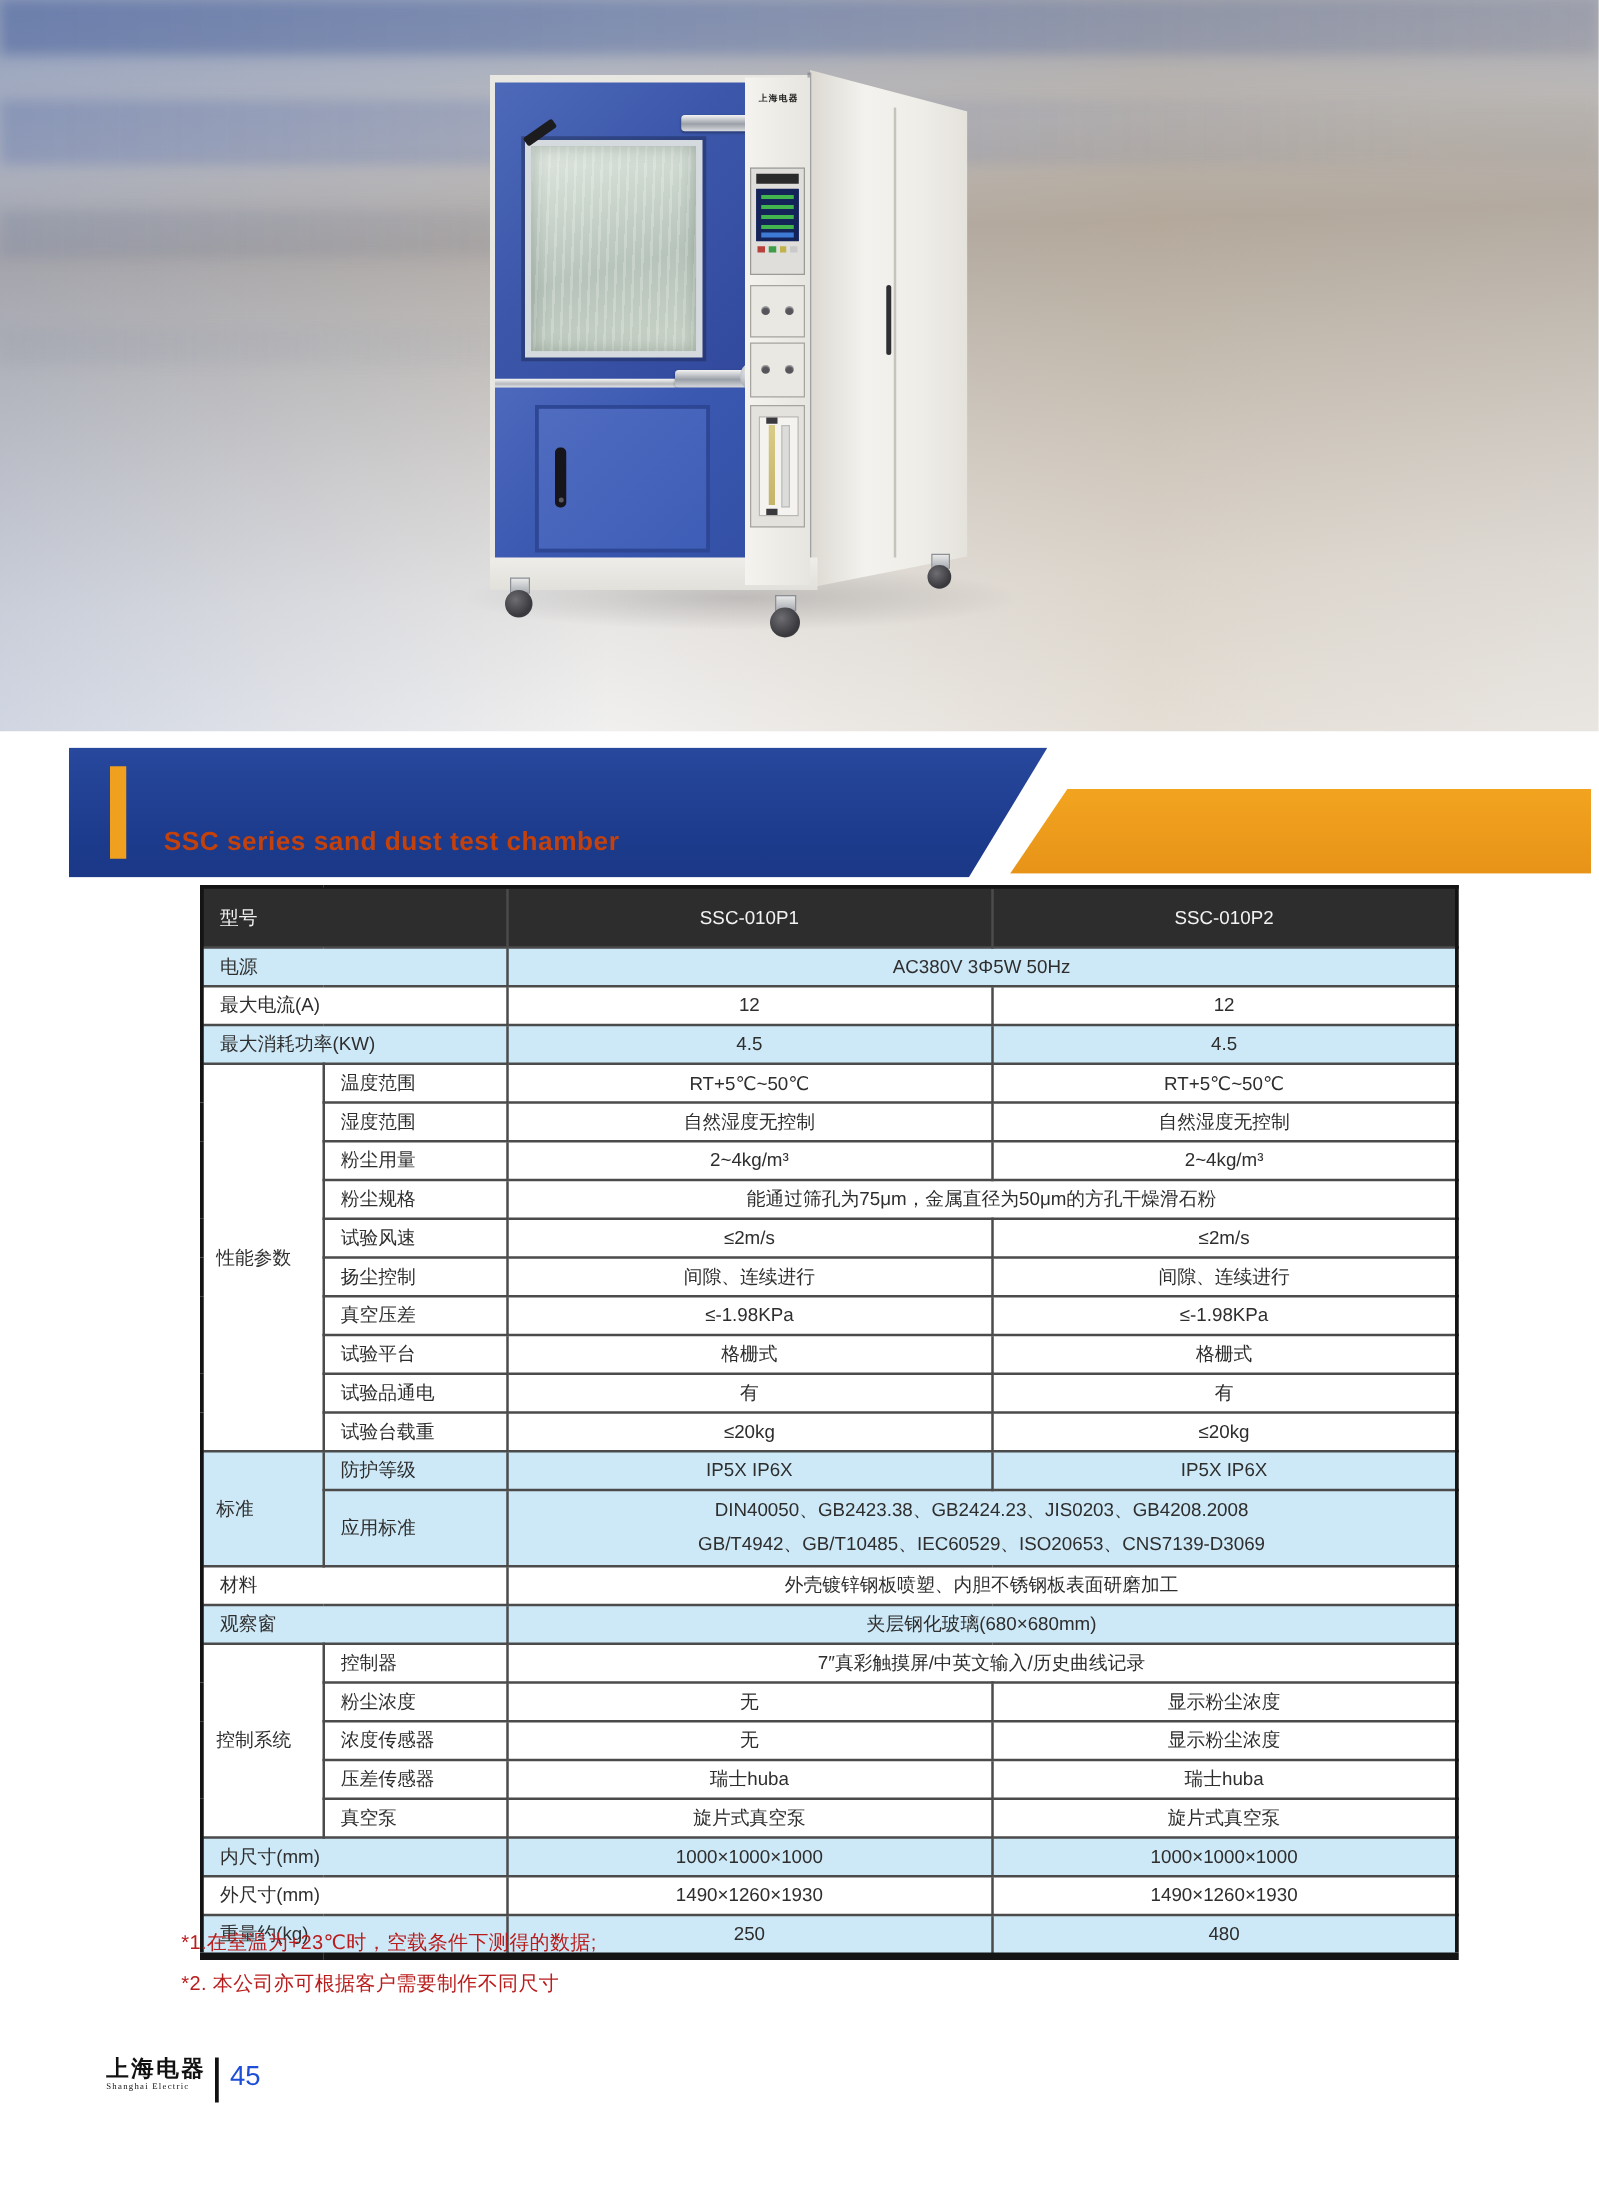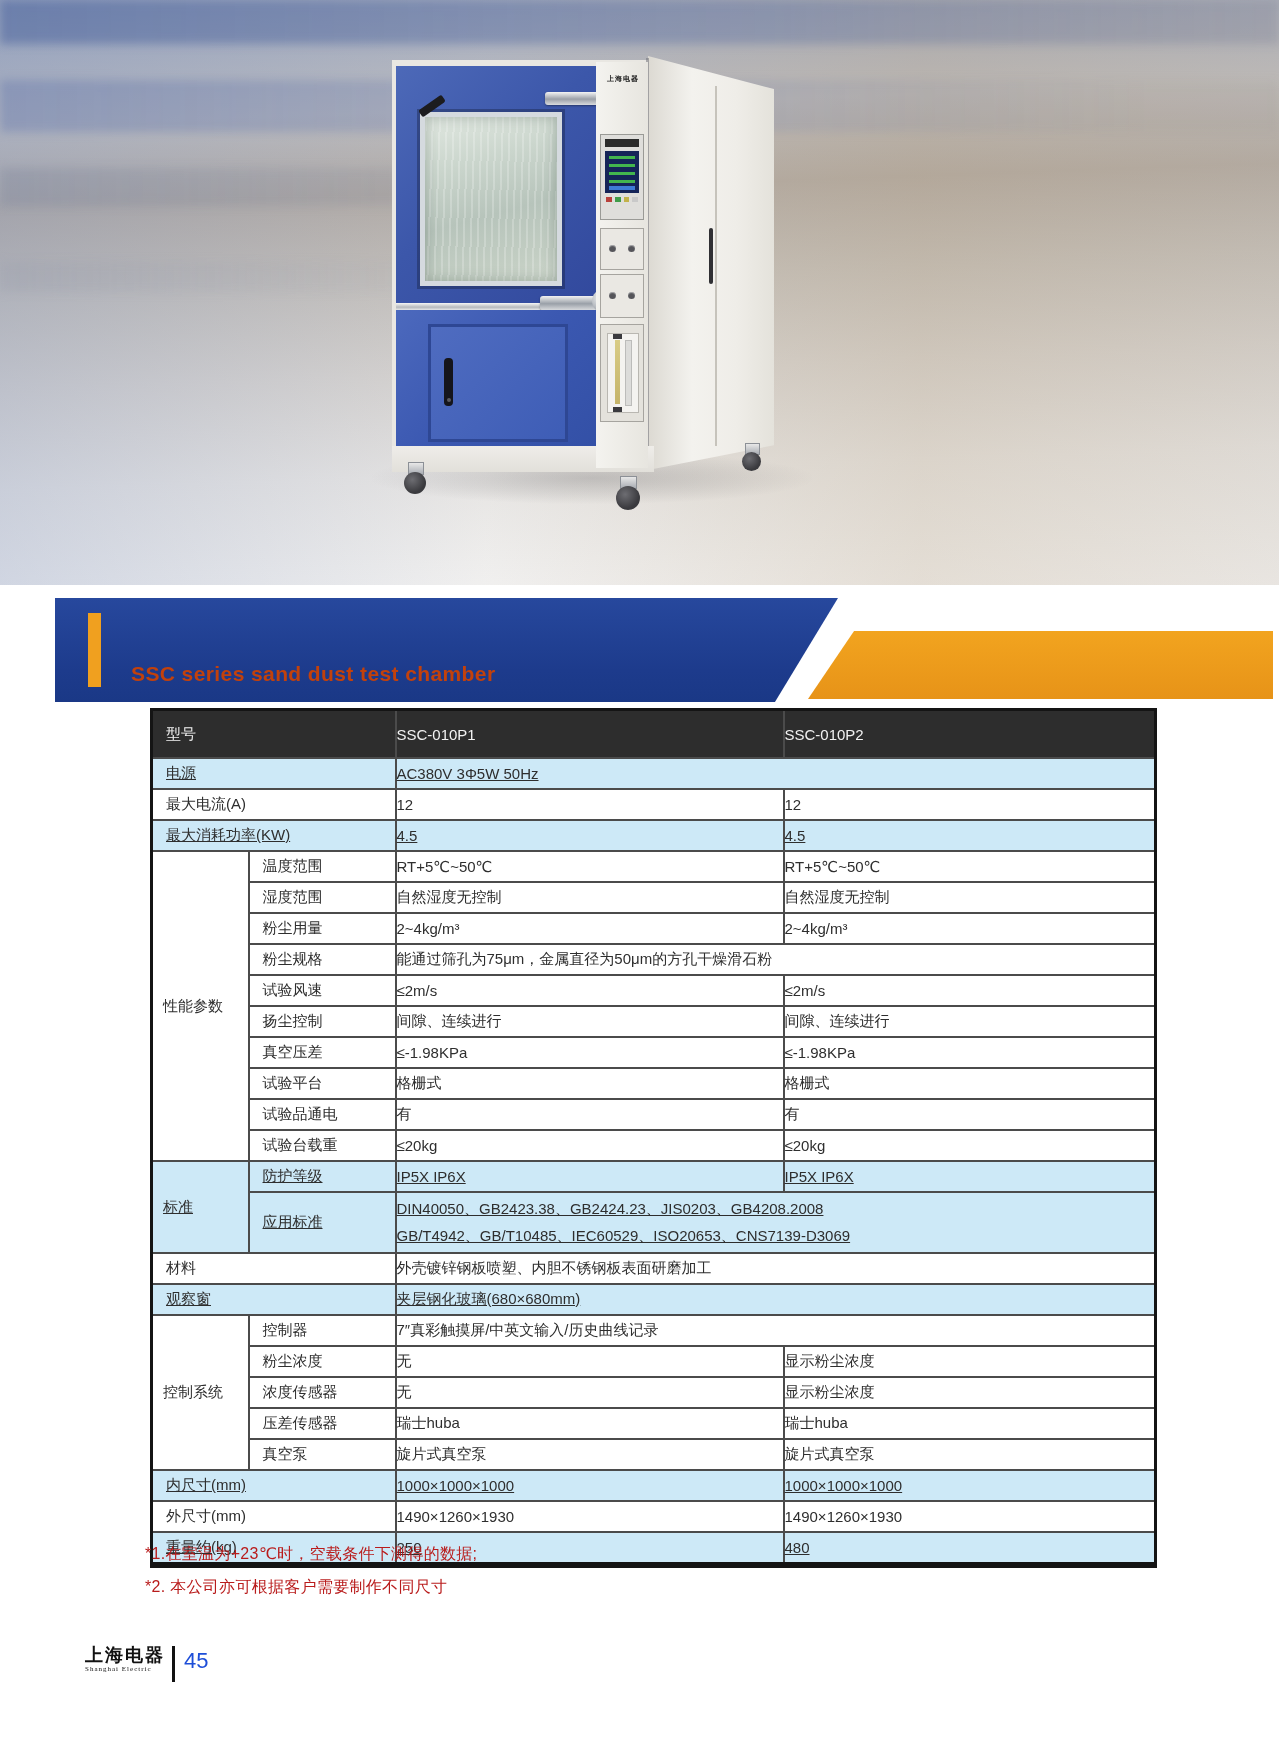--- a/index.html
+++ b/index.html
@@ -88,27 +88,27 @@
   .banner-blue{position:absolute;left:55px;top:0;width:783px;height:104px;
     background:linear-gradient(180deg,#27489d 0%,#1d3b8c 70%,#1a3886 100%);
     clip-path:polygon(0 0,100% 0,91.95% 100%,0 100%);}
   .banner-accent{position:absolute;left:88px;top:15px;width:13px;height:74px;background:#f0a01f;}
   .banner-title{position:absolute;left:130px;top:13px;font-size:28px;font-weight:bold;color:#ffffff;letter-spacing:1px;}
   .banner-sub{position:absolute;left:131px;top:64px;font-size:21px;color:#c2410c;letter-spacing:.4px;font-weight:bold;}
   .banner-ribbon{position:absolute;left:808px;top:33px;width:465px;height:68px;
     background:linear-gradient(180deg,#f2a41f,#e79318);
     clip-path:polygon(9.9% 0,100% 0,100% 100%,0 100%);}
   
-  .spec-table{position:absolute;left:150px;top:708px;width:1004px;border-collapse:collapse;table-layout:fixed;
+  .spec-table{position:absolute;left:160px;top:708px;width:1004px;border-collapse:collapse;table-layout:fixed;
     border:3px solid #141414;border-bottom:6px solid #141414;}
   .spec-table td{border:2px solid #4b4b4b;font-size:15px;color:#2e2e2e;height:29px;padding:0;}
   .spec-table tr.hdr td{background:#2d2d2d;color:#f2f2f2;height:46px;border-color:#4b4b4b;}
   .lab{text-align:left;padding-left:13px !important;}
-  .val{}
-  .row-blue td{background:#cde9f7;text-decoration:underline;}
+  .val{text-align:center;}
+  .row-blue td{background:#cde9f7;}
   .row-white td{background:#ffffff;}
   .row-tall td{height:59px;}
   .row-tall .val{white-space:pre-line;line-height:1.75;}
   .group-cell{padding-left:10px !important;}
   
   .footnotes{position:absolute;left:145px;top:1532px;}
   .footnote{font-size:16px;color:#b91c1c;margin:12px 0 12px 0;letter-spacing:.3px;}
   .footer{position:absolute;left:85px;top:1646px;height:40px;}
   .logo-cn{font-family:"Liberation Serif","DejaVu Serif",serif;font-weight:bold;font-size:18px;color:#111;letter-spacing:2px;line-height:1;}
   .logo-en{font-family:"Liberation Serif","DejaVu Serif",serif;font-size:7px;color:#111;letter-spacing:1px;margin-top:1px;}

